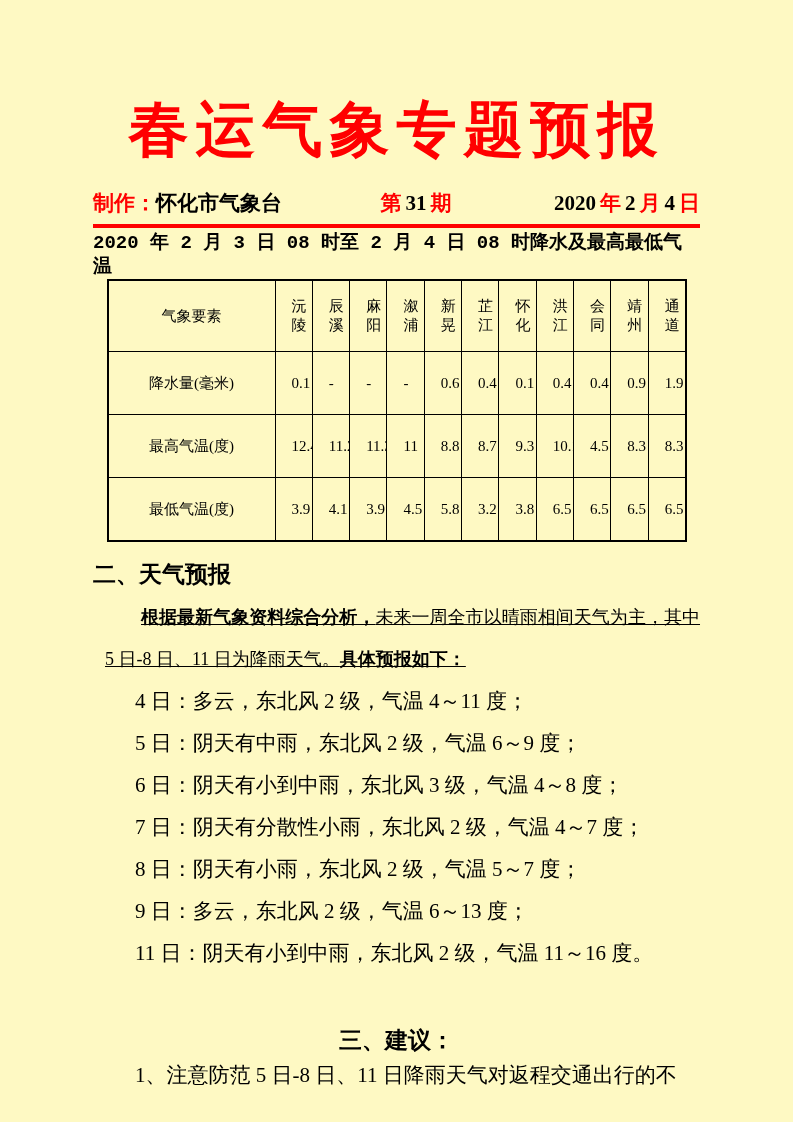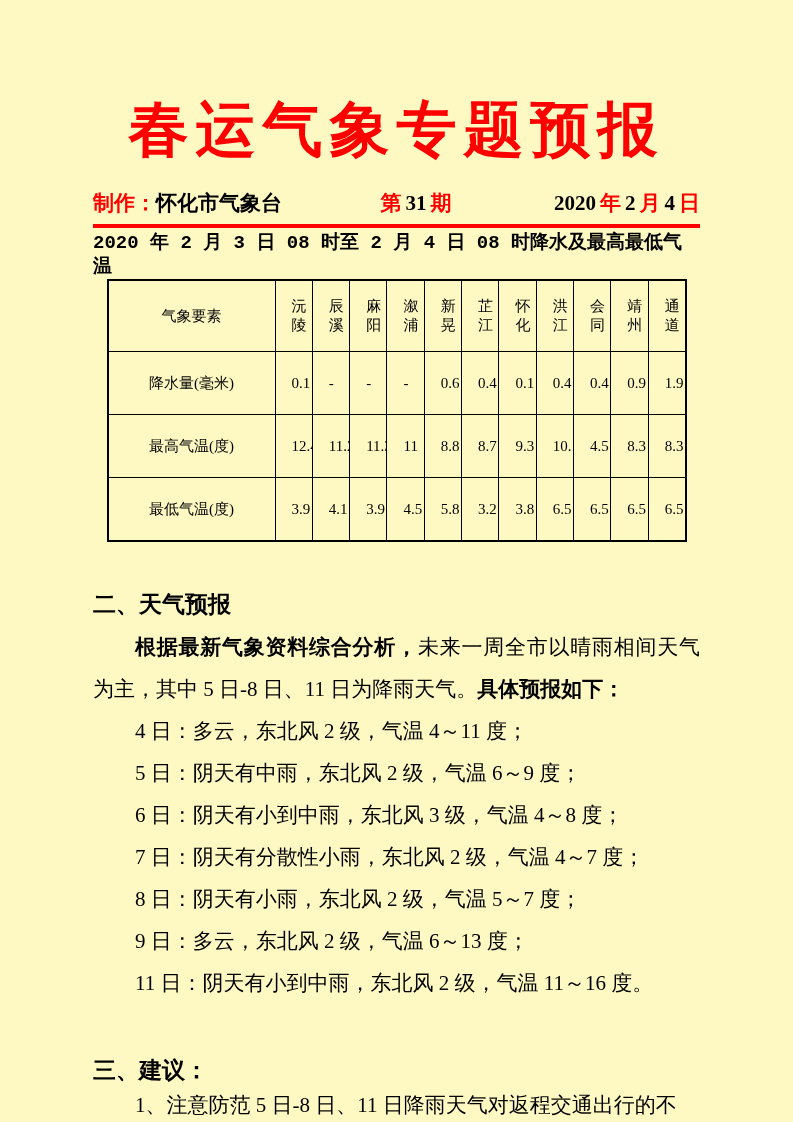--- a/index.html
+++ b/index.html
@@ -41,22 +41,22 @@
     background: #ff0000;
   }
   .sec-heading {
     margin: 0;
     font-size: 23px;
     line-height: 28px;
     font-weight: bold;
     font-family: "Liberation Sans", "DejaVu Sans", sans-serif;
   }
   .sec-heading.first { margin-top: 22px; }
-  .sec-heading.second { margin-top: 48px; }
-  .sec-heading.third { margin-top: 52px; }
+  .sec-heading.second { margin-top: 18px; }
+  .sec-heading.third { margin-top: 52px; text-align: center; }
   .table-caption {
     margin-top: 3px;
     text-align: left;
     font-size: 19px;
     line-height: 24px;
     font-weight: bold;
     font-family: Liberation Mono, monospace;
   }
   table.weather {
     width: 580px;
@@ -70,25 +70,26 @@
     height: 30px;
     text-align: center;
     vertical-align: middle;
     font-size: 15px;
     font-weight: normal;
     padding: 16px;
     overflow: hidden;
   }
   table.weather .col-label { width: 134px; }
   .intro {
-    margin: 8px 0 0 0;
-    font-size: 21px;
+    margin: 8px 0 0 12px;
+    font-size: 18px;
     line-height: 42px;
     text-indent: 2em;
     text-align: justify;
+    text-decoration: underline;
   }
   .bold-seg {
     font-weight: bold;
     font-family: "Liberation Sans", "DejaVu Sans", sans-serif;
   }
   .fc-line {
     margin: 0;
     padding-left: 2em;
     font-size: 21px;
     line-height: 42px;

